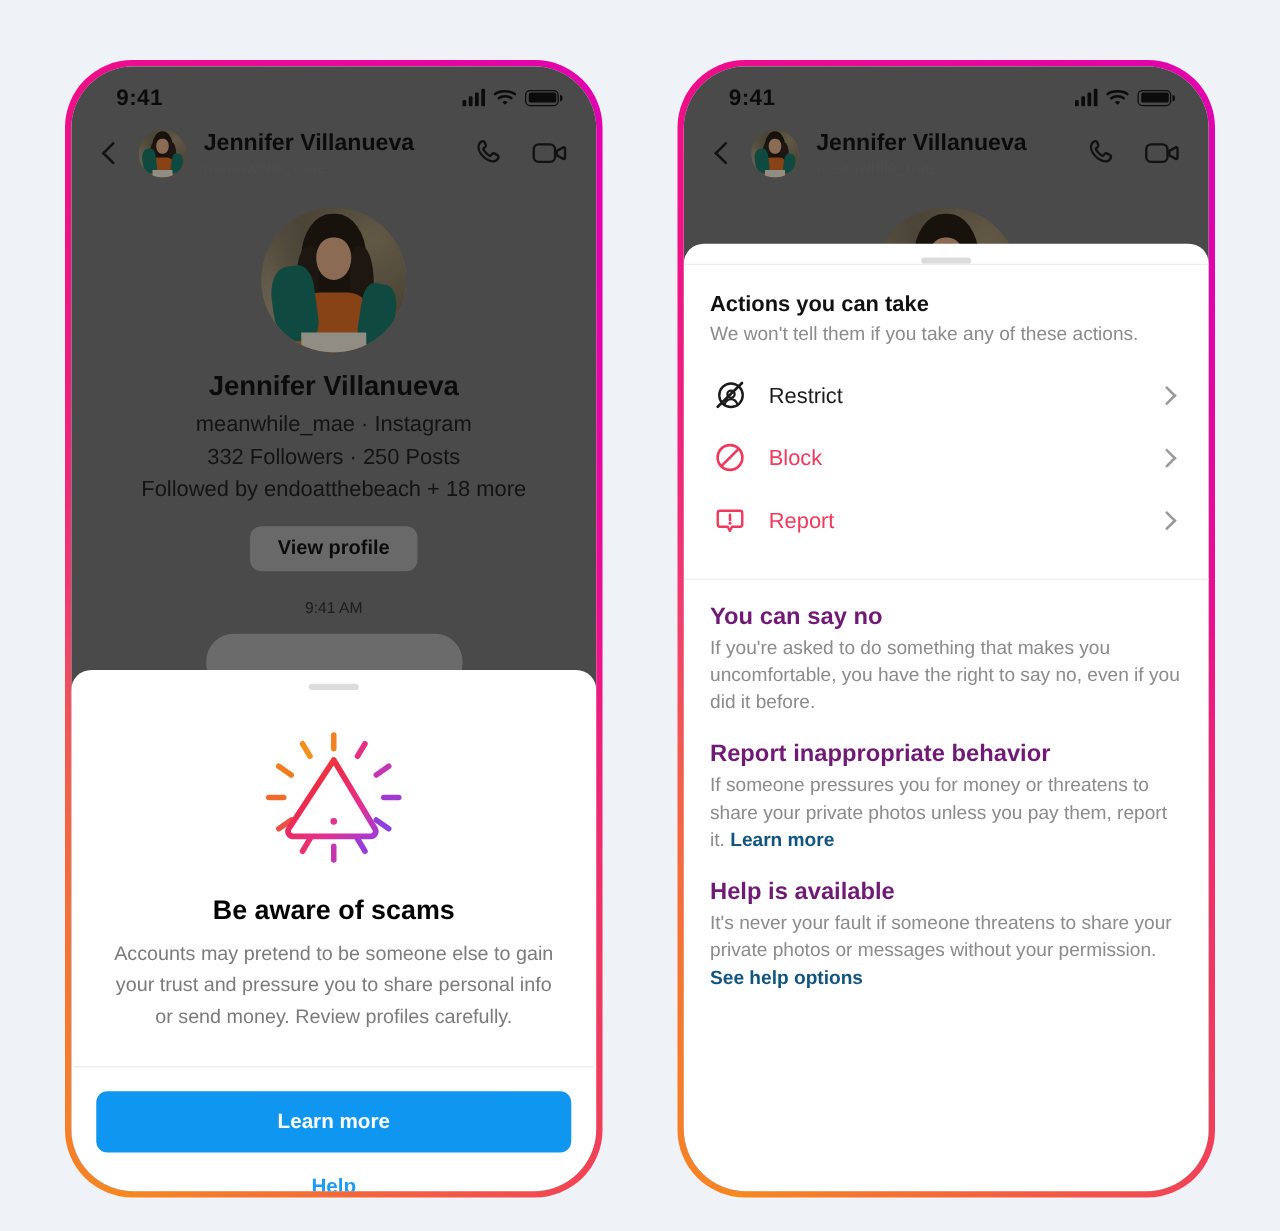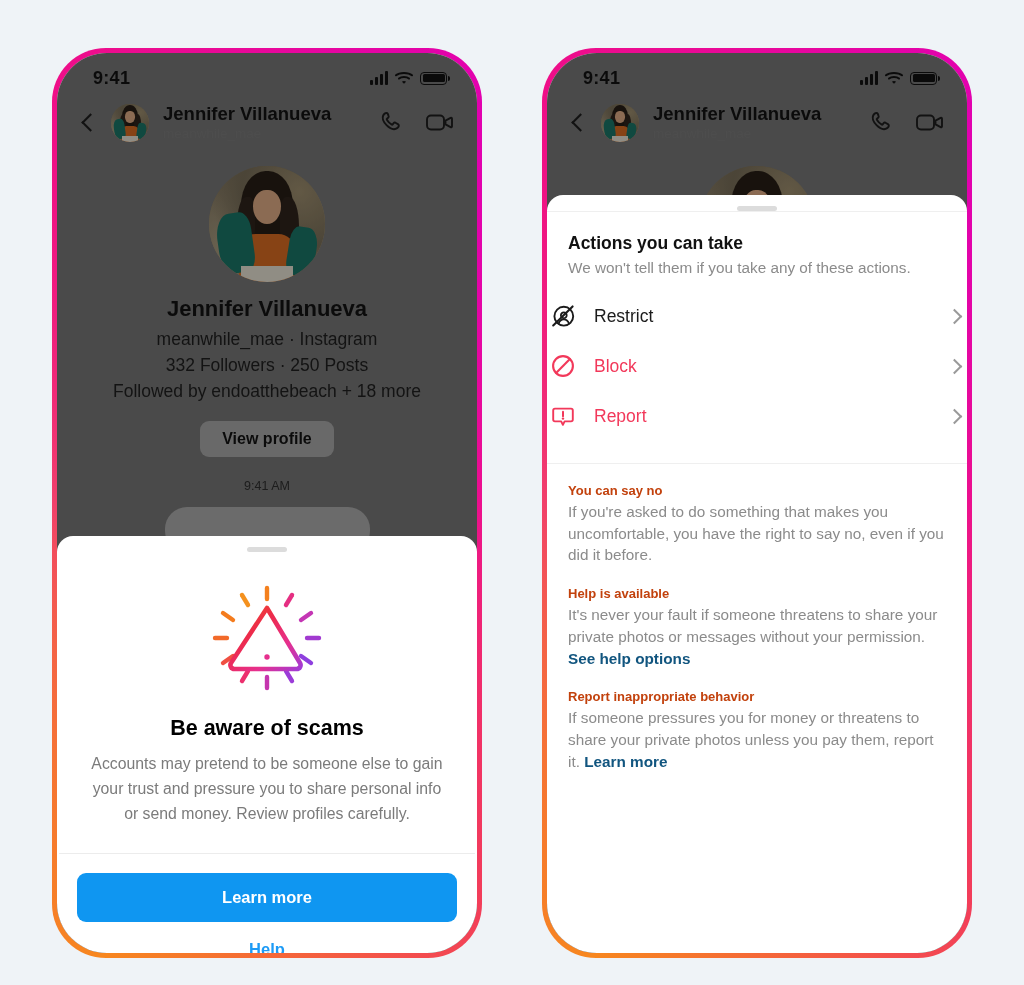--- a/index.html
+++ b/index.html
@@ -255,21 +255,21 @@
   .safety-title {
     text-align: center;
     font-size: 19px; font-weight: bold; color: #111;
     padding: 25px 0 23px;
   }
   .hr { height: 1px; background: #EFEFEF; }
   .section { padding: 21px 21px 4px; }
   .sec-head { font-size: 17.5px; font-weight: bold; color: #111; }
   .sec-sub { font-size: 15.3px; color: #8b8b8b; margin-top: 5px; }
 
-  .action-list { padding: 10px 3px 22px; }
+  .action-list { padding: 10px 24px 22px; }
   .action-row {
     display: flex; align-items: center;
     gap: 18px;
     padding: 12px 0;
     cursor: pointer;
   }
   .action-ico { width: 26px; height: 26px; flex: none; }
   .action-label { flex: 1; font-size: 17.5px; }
   .action-label.dark { color: #1b1b1b; }
   .action-label.danger { color: #F2385A; }
@@ -278,21 +278,21 @@
     border-top: 2.2px solid #9a9a9a;
     border-right: 2.2px solid #9a9a9a;
     transform: rotate(45deg);
     flex: none; margin-right: 4px;
   }
 
   .tips { padding: 19px 21px 24px; }
   .tips-head { font-size: 17.5px; font-weight: bold; color: #111; margin-bottom: 21px; }
   .tip { margin-bottom: 20px; }
   .tip:last-child { margin-bottom: 0; }
-  .tip-title { font-size: 13px; font-weight: bold; color: #c2410c; margin-bottom: 3px; }
+  .tip-title { font-size: 19px; font-weight: bold; color: #701a75; margin-bottom: 3px; }
   .tip-body { font-size: 15.3px; color: #8b8b8b; line-height: 1.42; }
   .tip-link { color: #11557F; font-weight: bold; cursor: pointer; }
 </style>
 </head>
 <body>
 
 <div class="stage">
 
   <div class="phone phone-left">
     <div class="screen">
@@ -556,28 +556,28 @@
         <div class="hr"></div>
 
         <div class="tips">
 
           <div class="tip">
             <div class="tip-title">You can say no</div>
             <div class="tip-body"><span>If you're asked to do something that makes you uncomfortable, you have the right to say no, even if you did it before.</span></div>
           </div>
 
           <div class="tip">
+            <div class="tip-title">Report inappropriate behavior</div>
+            <div class="tip-body"><span>If someone pressures you for money or threatens to share your private photos unless you pay them, report it. </span><span class="tip-link">Learn more</span></div>
+          </div>
+
+          <div class="tip">
             <div class="tip-title">Help is available</div>
             <div class="tip-body"><span>It's never your fault if someone threatens to share your private photos or messages without your permission. </span><span class="tip-link">See help options</span></div>
           </div>
-
-          <div class="tip">
-            <div class="tip-title">Report inappropriate behavior</div>
-            <div class="tip-body"><span>If someone pressures you for money or threatens to share your private photos unless you pay them, report it. </span><span class="tip-link">Learn more</span></div>
-          </div>
         </div>
 
       </div>
 
     </div>
   </div>
 
 </div>
 
 </body></html>

